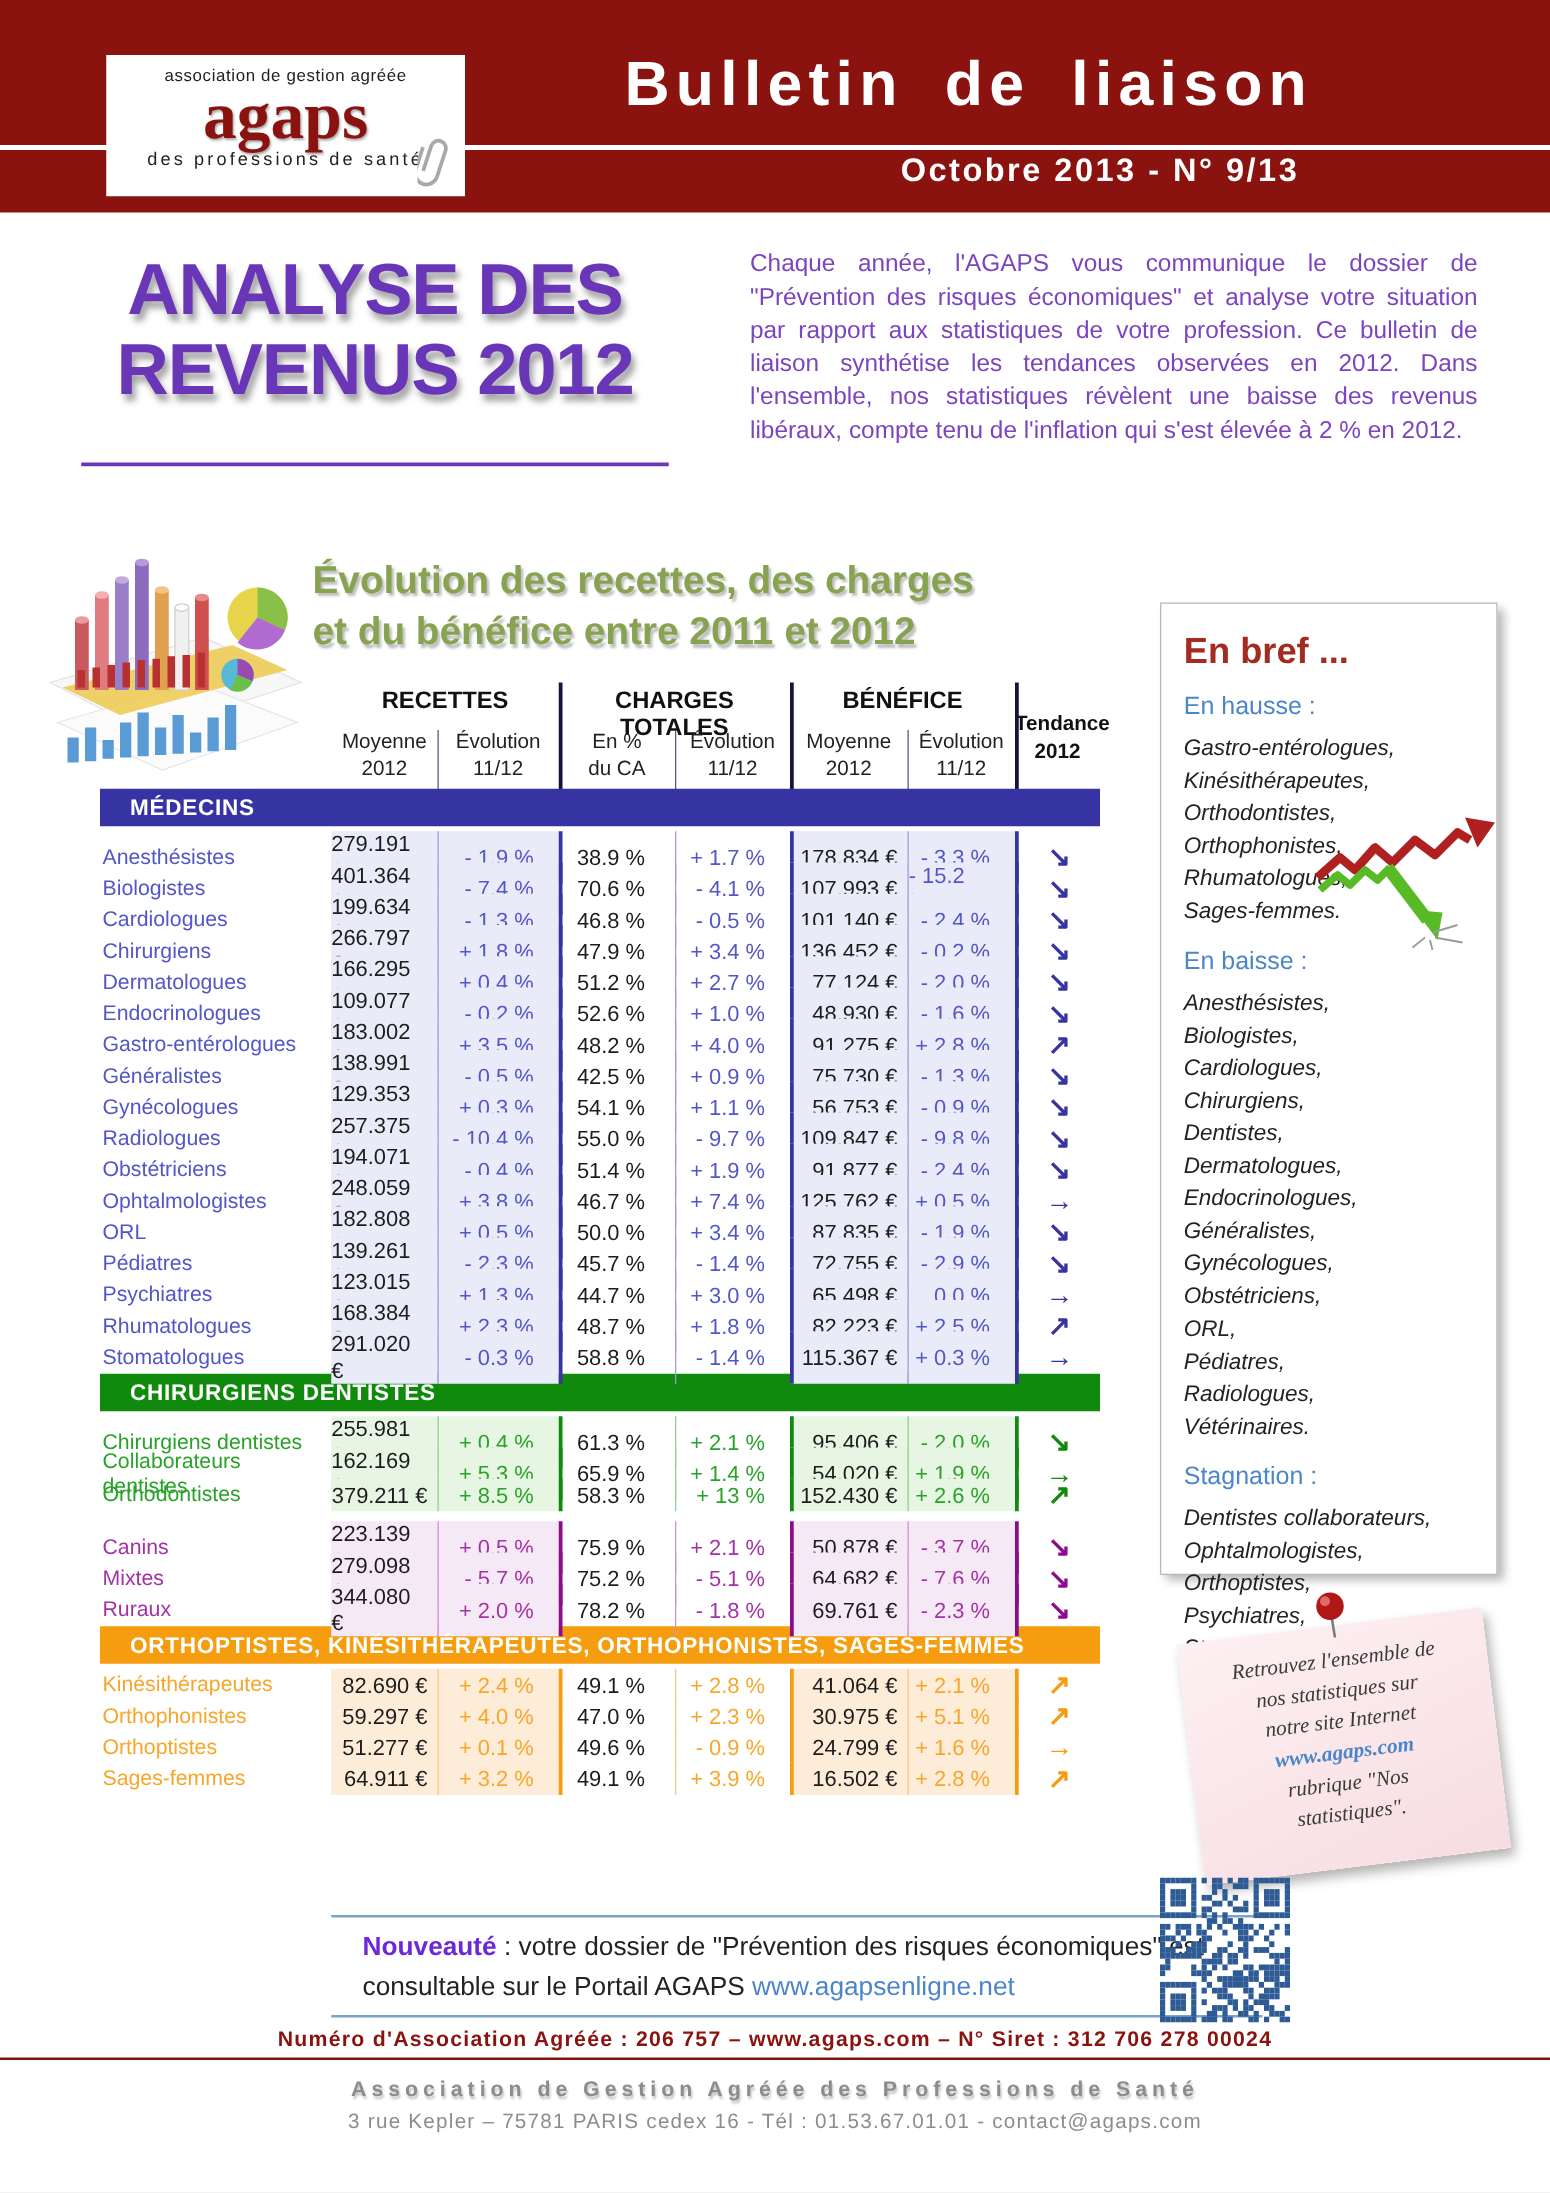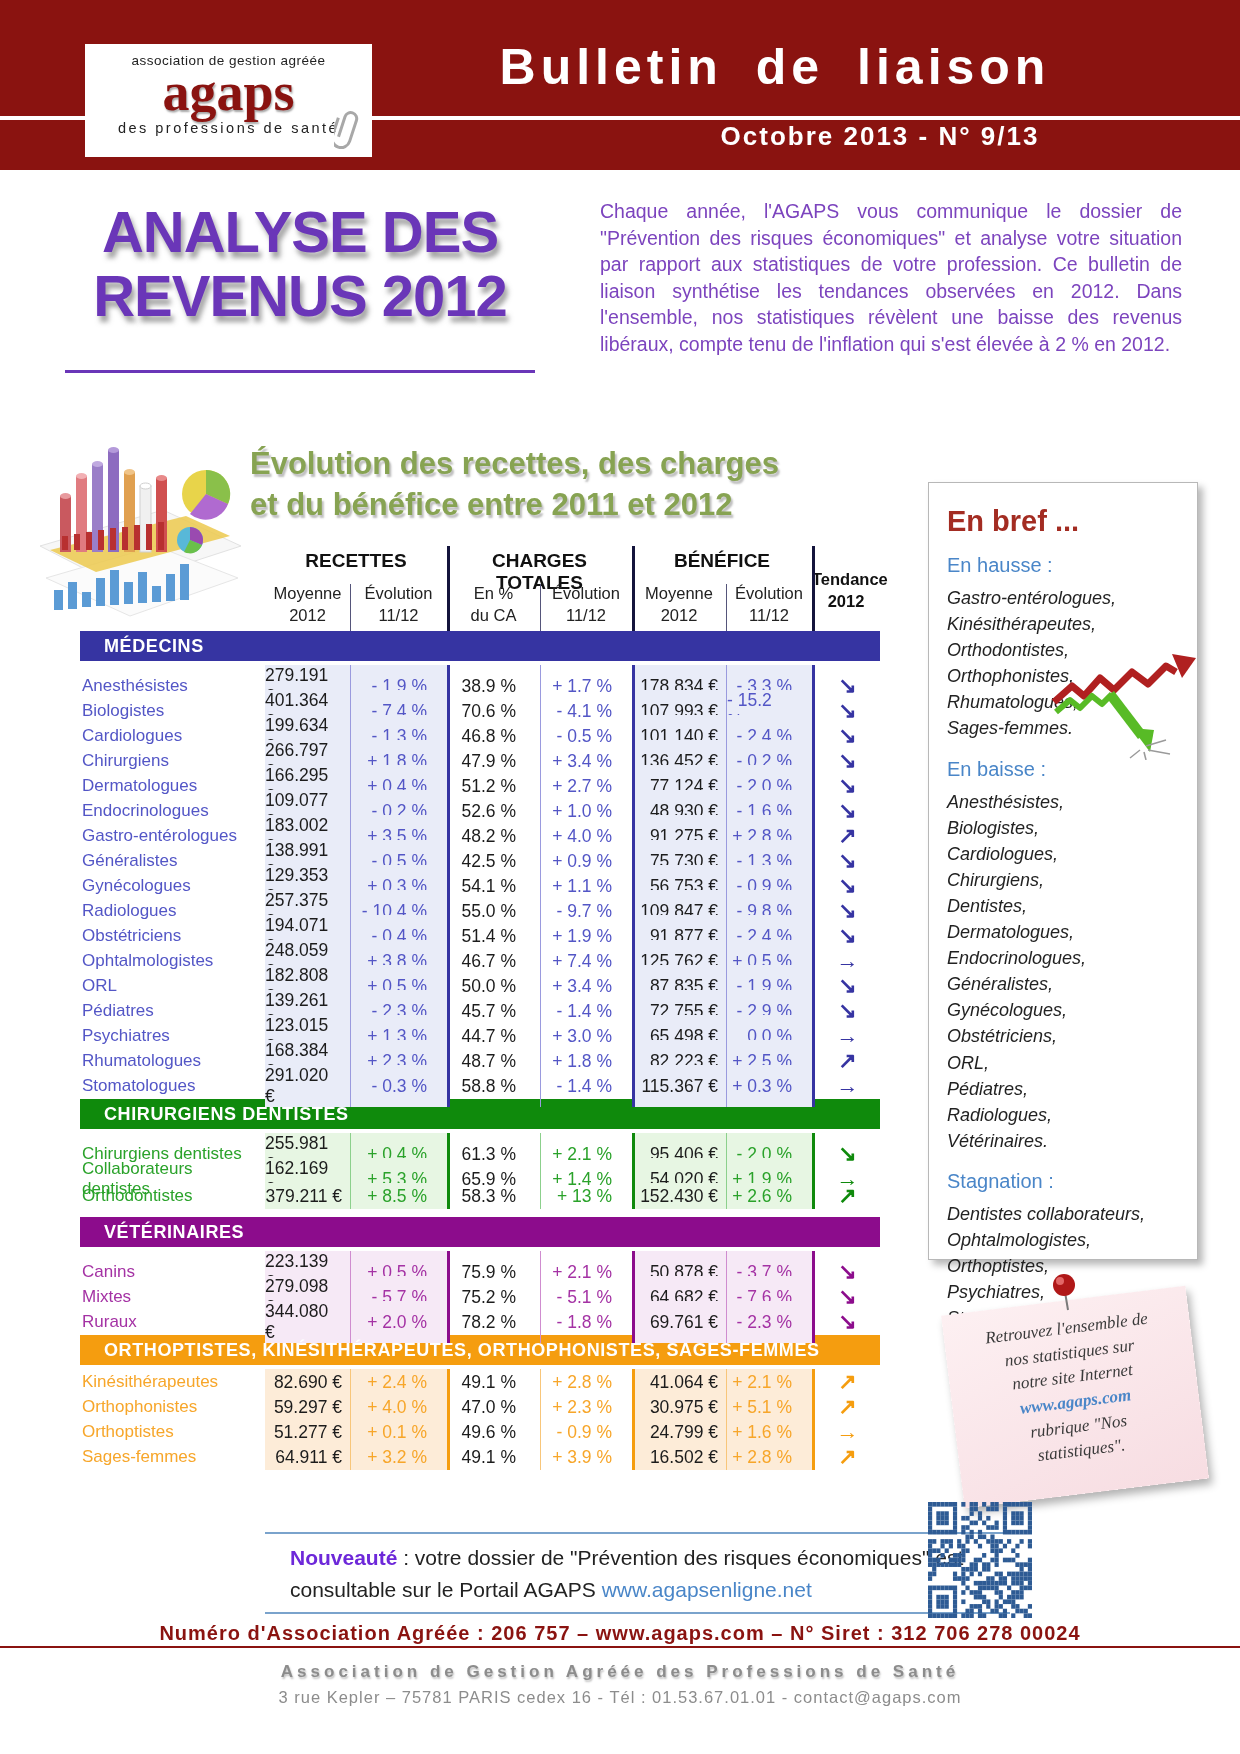--- a/index.html
+++ b/index.html
@@ -95,21 +95,21 @@
   .nouv-link{color:var(--link_blue);}
   .qr{position:absolute;top:1502px;left:928px;width:104px;height:116px;}
   .qr svg{width:100%;height:100%;fill:var(--qr_navy);}
 
   
   .footer-rule{position:absolute;top:1646px;left:0;width:1240px;height:2px;background:var(--maroon);}
   .fline{position:absolute;left:0;width:1240px;text-align:center;}
   .f1{top:1662px;color:var(--footer_gray);font-weight:bold;font-size:17px;letter-spacing:4px;
       text-shadow:1px 2px 2px #c0c0c0;}
   .f2{top:1688px;color:var(--footer_gray);font-size:16.5px;letter-spacing:1px;}
-  .f3{top:1622px;color:var(--maroon);font-weight:bold;font-size:20px;letter-spacing:1px;}
+  .f3{top:1622px;color:var(--maroon);font-weight:bold;font-size:17px;letter-spacing:1px;}
 </style>
 </head>
 <body>
 
 <div class="page">
 
   <div class="masthead">
     <div class="masthead-line"></div>
     <div class="logo-box">
       <div class="logo-top">association de gestion agréée</div>
@@ -408,21 +408,20 @@
           <div class="c lab">Orthodontistes</div>
           <div class="c c1 val">379.211 €</div>
           <div class="c c2 evo">+ 8.5 %</div>
           <div class="c c3 val">58.3 %</div>
           <div class="c c4 evo">+ 13 %</div>
           <div class="c c5 val">152.430 €</div>
           <div class="c c6 evo">+ 2.6 %</div>
           <div class="c c7">↗</div>
         </div>
       </div>
-      <div class="sec-bar theme-veterinaires">VÉTÉRINAIRES</div>
       <div class="sec-rows theme-veterinaires">
         <div class="trow">
           <div class="c lab">Canins</div>
           <div class="c c1 val">223.139 €</div>
           <div class="c c2 evo">+ 0.5 %</div>
           <div class="c c3 val">75.9 %</div>
           <div class="c c4 evo">+ 2.1 %</div>
           <div class="c c5 val">50.878 €</div>
           <div class="c c6 evo">- 3.7 %</div>
           <div class="c c7">↘</div>

